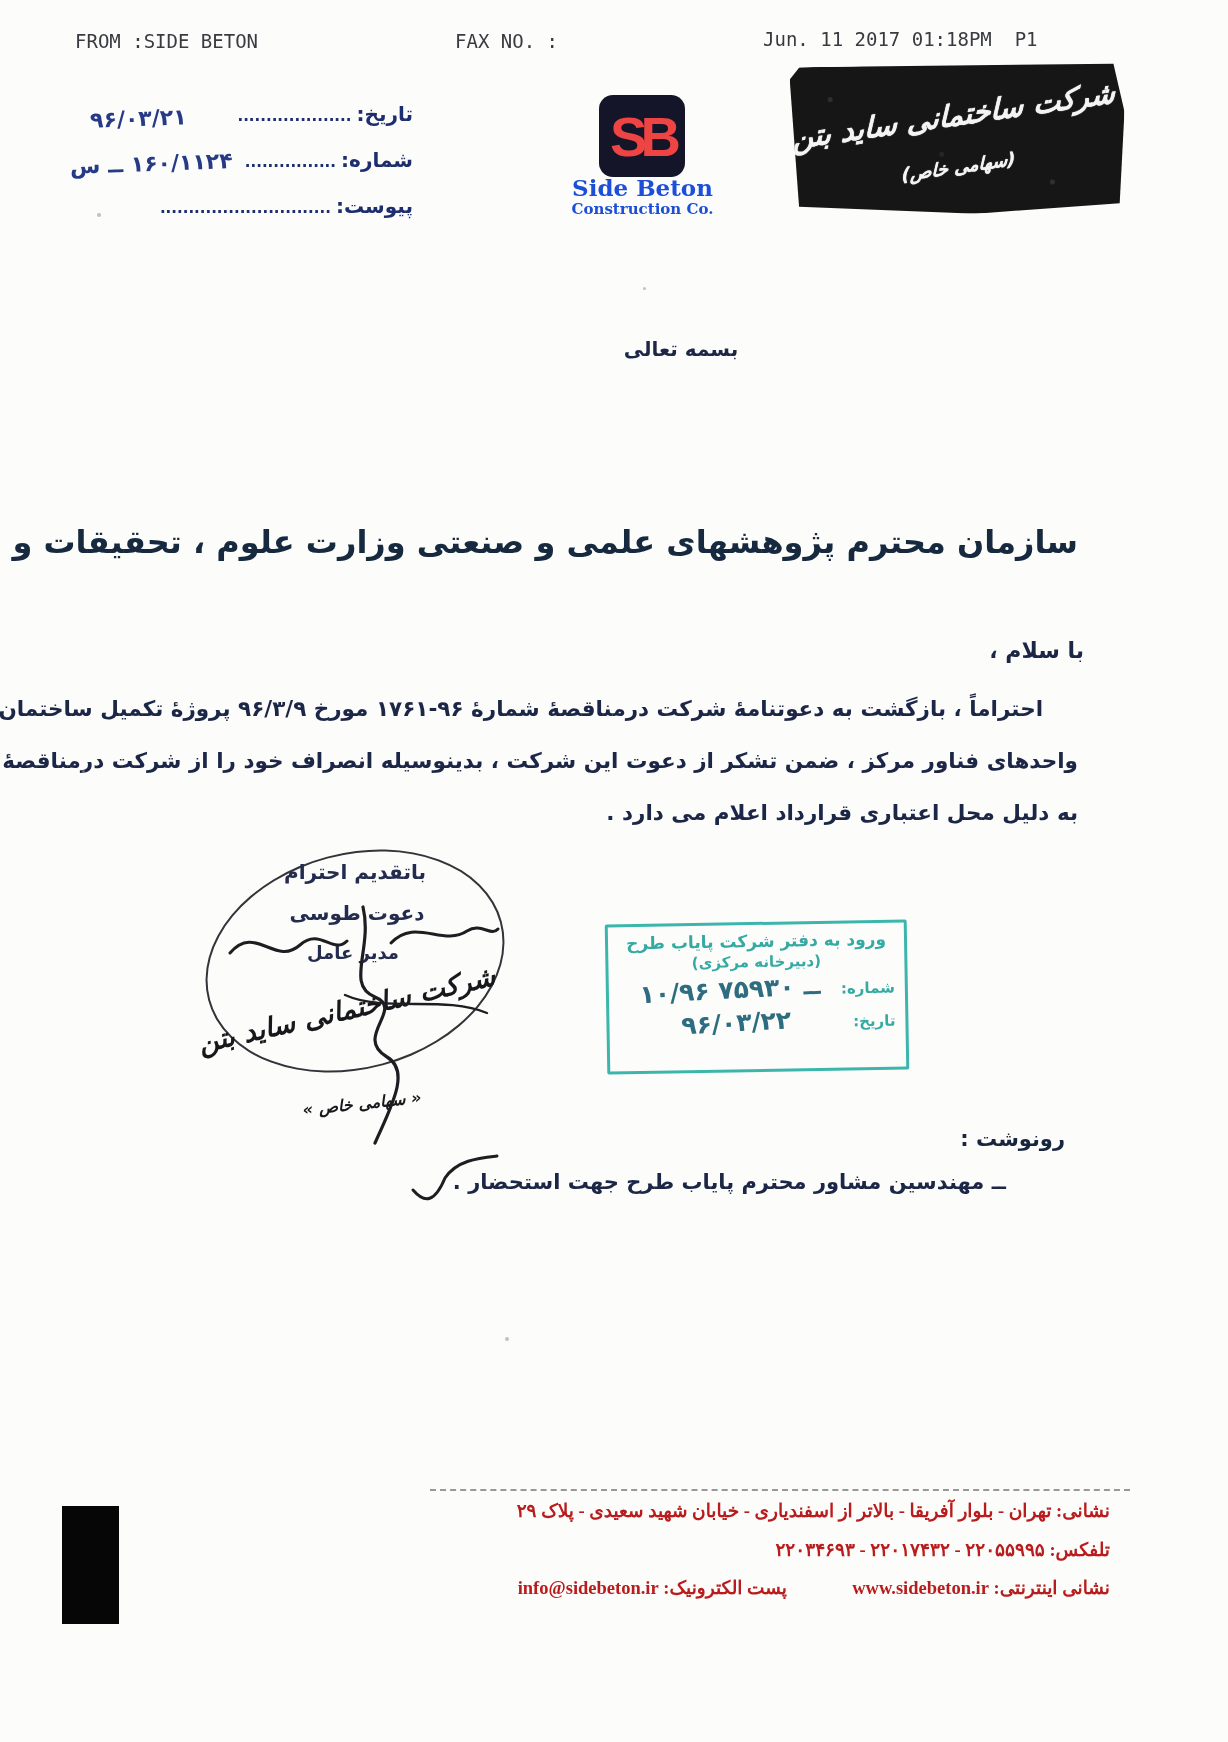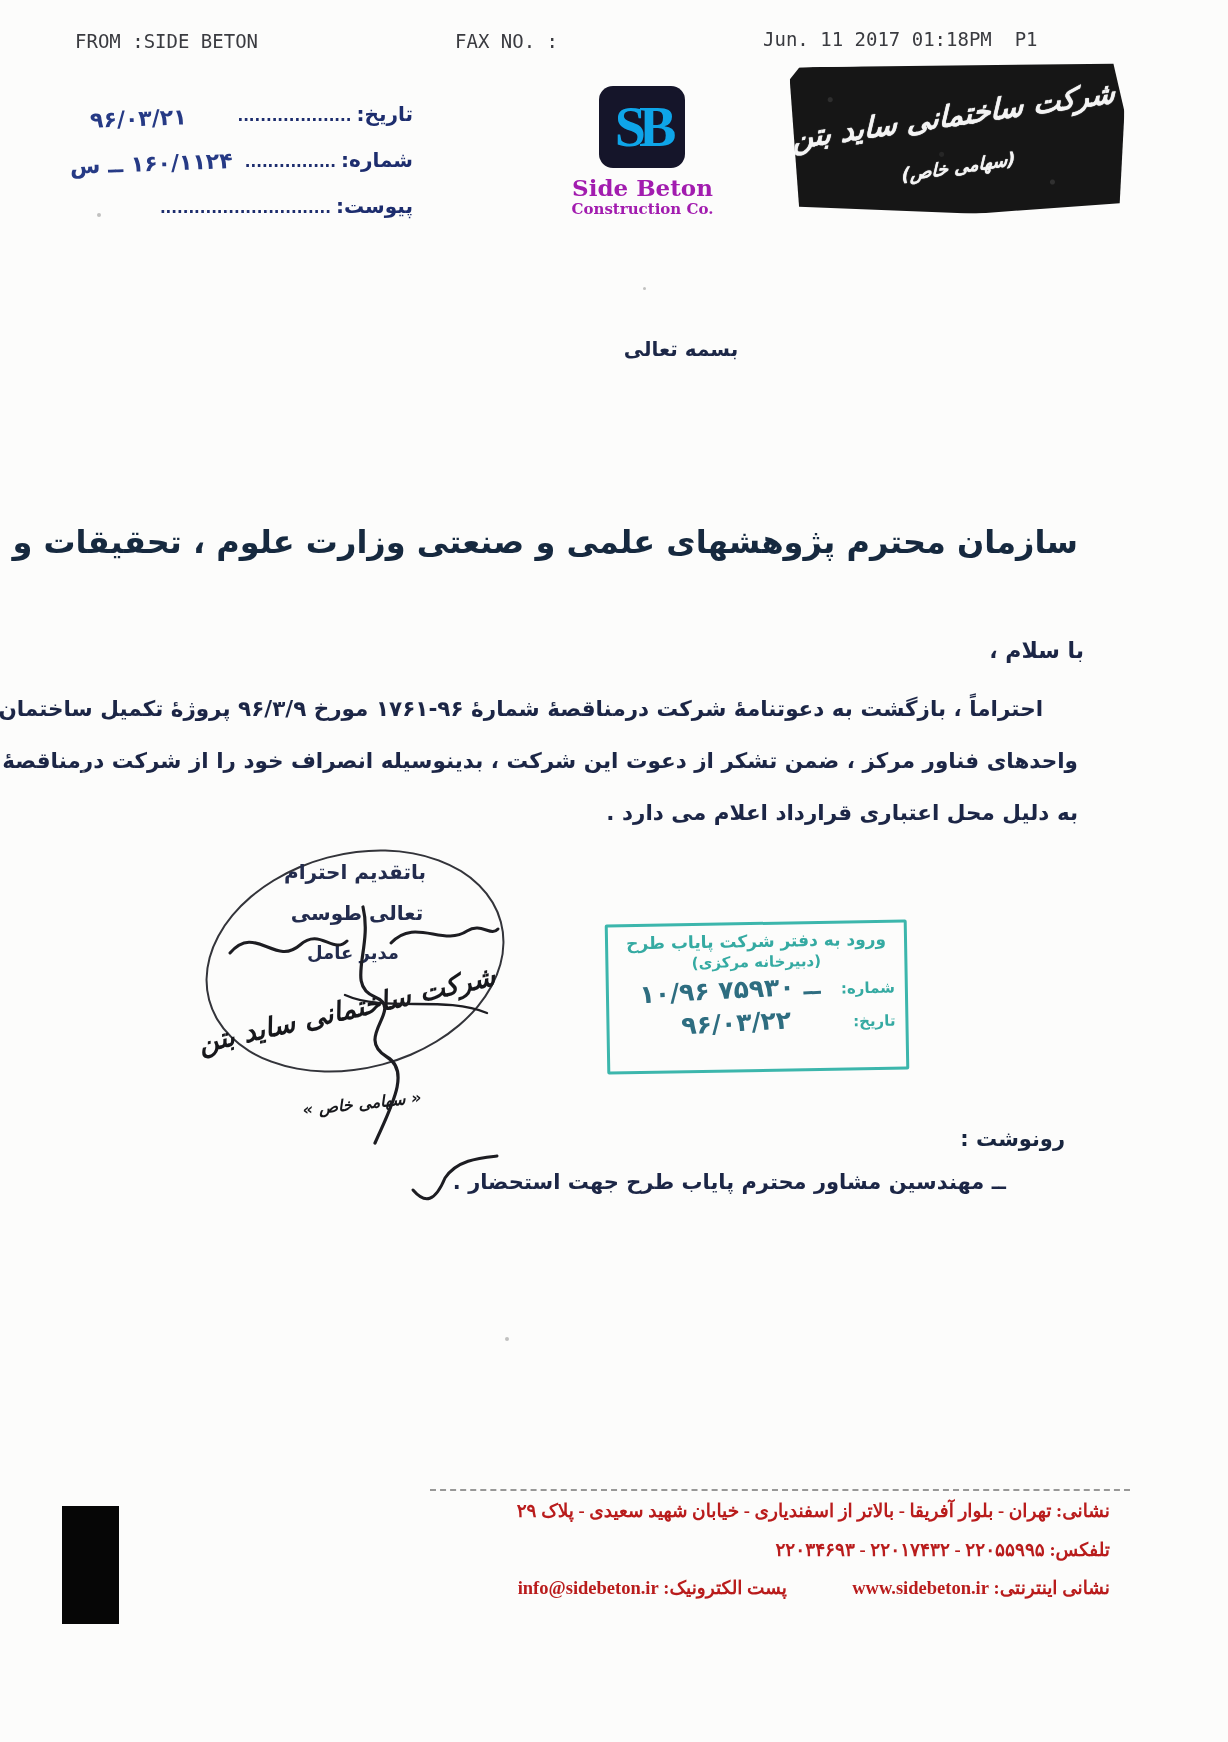--- a/index.html
+++ b/index.html
@@ -11,26 +11,26 @@
   .abs{position:absolute;}
   
   .faxline{font-family:"DejaVu Sans Mono",monospace;font-size:19px;color:#3a3b40;white-space:pre;}
   
   .fieldrow{left:68px;width:345px;direction:rtl;text-align:right;white-space:nowrap;}
   .fieldrow .lbl{font-weight:bold;font-size:20px;color:#1d2d6e;}
   .fieldrow .dots{font-size:15px;color:#1d2d6e;letter-spacing:2px;font-weight:bold;}
   .handval{font-weight:bold;color:#263a85;font-size:22px;transform:rotate(-2deg);white-space:nowrap;}
   
   .logo-sq{
-    left:601px;top:88px;width:82px;height:78px;background:#15152a;border-radius:12px;
-    color:#0ea5e9;display:flex;align-items:center;justify-content:center;
-    font-family:Liberation Serif, serif;font-weight:bold;font-size:56px;letter-spacing:-7px;
+    left:601px;top:97px;width:82px;height:78px;background:#15152a;border-radius:12px;
+    color:#ef4444;display:flex;align-items:center;justify-content:center;
+    font-family:Liberation Sans, sans-serif;font-weight:bold;font-size:56px;letter-spacing:-7px;
     box-shadow:0 0 0 2px #15152a;
   }
-  .logo-names{left:525px;top:176px;width:235px;text-align:center;color:#a21caf;}
+  .logo-names{left:525px;top:176px;width:235px;text-align:center;color:#1d4ed8;}
   .logo-names .nm{font-family:"DejaVu Serif",serif;font-weight:bold;font-size:23px;line-height:24px;}
   .logo-names .sub{font-family:"DejaVu Serif",serif;font-weight:bold;font-size:15px;line-height:19px;}
   
   .cal-stamp{
     left:791px;top:64px;width:334px;height:150px;background:#161616;
     transform:rotate(-1.2deg);
     clip-path:polygon(0 8%,3% 0,97% 2%,100% 34%,98% 95%,55% 100%,2% 93%);
     background-image:
       radial-gradient(circle at 12% 22%, #2e2e2e 2px, transparent 3px),
       radial-gradient(circle at 78% 80%, #303030 2px, transparent 3px),
@@ -120,21 +120,21 @@
 
   <div class="abs bismillah">بسمه تعالی</div>
   <div class="abs fa addressee">سازمان محترم پژوهشهای علمی و صنعتی وزارت علوم ، تحقیقات و فناوری</div>
   <div class="abs fa salutation">با سلام ،</div>
   <div class="abs fa bodyline" style="right:185px;top:696px;">احتراماً ، بازگشت به دعوتنامهٔ شرکت درمناقصهٔ شمارهٔ ⁦۱۷۶۱-۹۶⁩ مورخ ⁦۹۶/۳/۹⁩ پروژهٔ تکمیل ساختمان</div>
   <div class="abs fa bodyline" style="right:150px;top:748px;">واحدهای فناور مرکز ، ضمن تشکر از دعوت این شرکت ، بدینوسیله انصراف خود را از شرکت درمناقصهٔ مذکور</div>
   <div class="abs fa bodyline" style="right:150px;top:800px;">به دلیل محل اعتباری قرارداد اعلام می دارد .</div>
 
   <div class="abs sig-oval"></div>
   <div class="abs sig-text sig-closing">باتقدیم احترام</div>
-  <div class="abs sig-text sig-name">تعالی طوسی</div>
+  <div class="abs sig-text sig-name">دعوت طوسی</div>
   <div class="abs sig-text sig-title">مدیر عامل</div>
   <div class="abs sig-cal">شرکت ساختمانی ساید بتن</div>
   <div class="abs sig-cal-sub">« سهامی خاص »</div>
   <svg class="abs" style="left:195px;top:845px;" width="330" height="310" viewBox="0 0 330 310">
     <path d="M35 108 C60 78, 80 122, 105 100 C125 82, 138 110, 152 96" stroke="#1d1d22" stroke-width="3" fill="none" stroke-linecap="round"></path>
     <path d="M196 98 C220 72, 248 102, 272 86 C286 77, 296 92, 303 84" stroke="#1d1d22" stroke-width="3" fill="none" stroke-linecap="round"></path>
     <path d="M168 62 C178 104, 150 140, 180 152 C210 164, 158 192, 192 212 C216 226, 196 262, 180 298" stroke="#1d1d22" stroke-width="3.2" fill="none" stroke-linecap="round"></path>
     <path d="M150 150 C190 168, 250 150, 292 168" stroke="#1d1d22" stroke-width="2.4" fill="none" stroke-linecap="round"></path>
   </svg>
 

